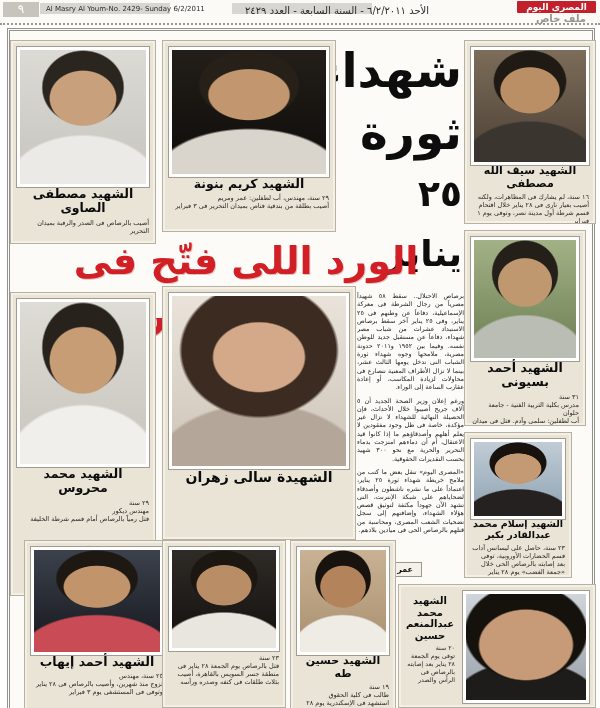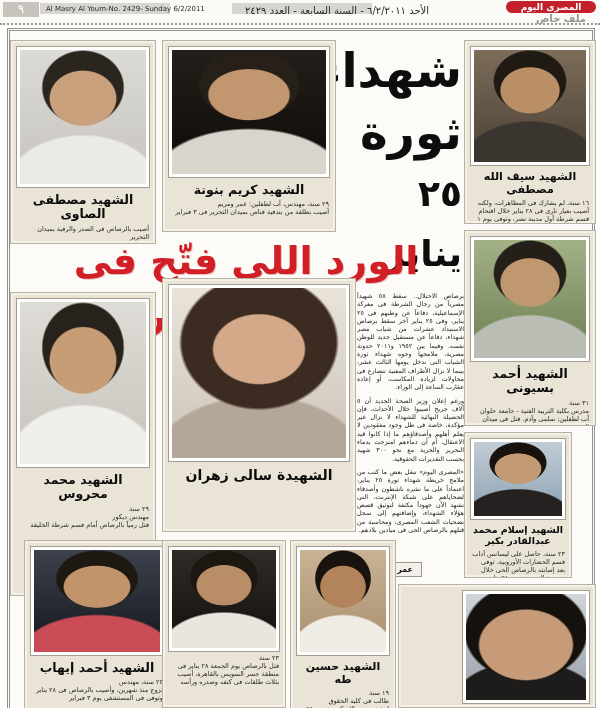--- a/index.html
+++ b/index.html
@@ -7,40 +7,40 @@
         font-family:"DejaVu Sans",sans-serif;}
   
   .hdr{position:absolute;top:0;left:0;width:600px;height:26px;background:#fbfaf7;}
   .band{position:absolute;top:3px;height:11px;background:#d8d6d0;}
   .band.b1{left:40px;width:130px;}
   .band.b2{left:232px;width:140px;}
   .hdr-orn{position:absolute;left:3px;top:2px;width:36px;height:15px;background:#c7c4be;
            color:#fff;font-size:12px;text-align:center;line-height:15px;font-family:"DejaVu Serif",serif;}
   .hdr-left{position:absolute;left:46px;top:5px;font-size:7px;color:#2b2b2b;white-space:nowrap;}
   .hdr-center{position:absolute;left:236px;top:5px;font-size:10px;color:#2b2b2b;direction:rtl;white-space:nowrap;margin-left:9px;}
-  .logo{position:absolute;right:4px;top:1px;width:90px;height:12px;color:#fff;font-weight:bold;
-        font-size:9px;text-align:center;line-height:12px;direction:rtl;border-radius:6px;}
+  .logo{position:absolute;right:4px;top:1px;width:79px;height:12px;color:#fff;font-weight:bold;
+        font-size:9px;text-align:center;line-height:12px;direction:rtl;border-radius:1px;}
   .logo-sub{position:absolute;right:14px;top:13px;font-size:10px;font-weight:bold;color:#96948f;direction:rtl;}
   .hdr-rule{position:absolute;top:23px;left:0;width:600px;border-top:2px dotted #9a9892;}
   
   .frame{position:absolute;left:7px;top:28px;width:588px;height:680px;border:3px double #92918c;
          border-bottom:none;background:#fcfbf8;box-sizing:border-box;}
   
   .bh{position:absolute;left:336px;top:40px;width:126px;height:192px;direction:rtl;text-align:right;
       color:#0d0d0d;font-weight:bold;}
   .bh span{display:block;font-size:47px;line-height:62px;letter-spacing:-1px;}
   .bh span:nth-child(3){font-size:36px;line-height:60px;}
   .rh{position:absolute;left:30px;top:234px;width:432px;height:56px;direction:rtl;text-align:center;
       font-weight:bold;font-size:38px;line-height:54px;letter-spacing:-1px;
       text-shadow:1px 1px 0 rgba(160,20,20,.25);}
   
   .card{position:absolute;background:#eae4d6;border:1px solid #b7b1a2;box-shadow:inset 0 0 0 2px #f4f0e6;
         padding:6px;box-sizing:border-box;overflow:hidden;}
   .photo{width:100%;border:3px solid #ffffff;outline:1px solid #a19b90;box-sizing:border-box;}
-  .mname{font-weight:bold;font-size:12.5px;text-align:center;margin-top:6px;direction:rtl;color:#0b0b0b;
+  .mname{font-weight:bold;font-size:12.5px;text-align:center;direction:rtl;color:#0b0b0b;
          line-height:1.15;}
   .mcap{font-size:6.5px;line-height:8px;text-align:right;color:#2a2a2a;direction:rtl;margin-top:3px;
         white-space:pre-line;}
   .n-sm .mname{font-size:11px;} .n-xs .mname{font-size:9.5px;} .n-lg .mname{font-size:14px;}
   
   .card-split{padding:6px;}
   .split-photo{position:absolute;top:6px;right:6px;width:126px;height:112px;border:3px solid #fff;
                outline:1px solid #a19b90;box-sizing:border-box;}
   .split-text{position:absolute;top:10px;right:140px;left:6px;direction:rtl;text-align:center;}
   .split-text .mname{font-size:10px;margin-top:0;}
@@ -99,26 +99,26 @@
   </div>
 
   <div class="card" style="left:10px;top:292px;width:146px;height:304px;">
     <div class="photo" style="height: 168px; background: radial-gradient(27% 21% at 50% 36%, rgb(199, 157, 118) 0px, rgb(199, 157, 118) 96%, rgba(0, 0, 0, 0) 100%), radial-gradient(33% 28% at 50% 28%, rgb(39, 34, 27) 0px, rgb(39, 34, 27) 96%, rgba(0, 0, 0, 0) 100%), radial-gradient(62% 40% at 50% 103%, rgb(240, 239, 236) 0px, rgb(240, 239, 236) 96%, rgba(0, 0, 0, 0) 100%), linear-gradient(rgb(222, 220, 214), rgb(199, 196, 188));"></div>
     <div class="mname">الشهيد محمد محروس</div>
     <div class="mcap">٢٩ سنة
 مهندس ديكور
 قتل رمياً بالرصاص أمام قسم شرطة الخليفة</div>
   </div>
 
-  <div class="card n-lg" style="left:162px;top:278px;width:194px;height:254px;">
+  <div class="card n-lg" style="left:162px;top:286px;width:194px;height:254px;">
     <div class="photo" style="height: 176px; background: radial-gradient(27% 21% at 50% 36%, rgb(212, 169, 138) 0px, rgb(212, 169, 138) 96%, rgba(0, 0, 0, 0) 100%), radial-gradient(46% 40% at 50% 32%, rgb(60, 43, 33) 0px, rgb(60, 43, 33) 96%, rgba(0, 0, 0, 0) 100%), radial-gradient(62% 40% at 50% 103%, rgb(180, 166, 153) 0px, rgb(180, 166, 153) 96%, rgba(0, 0, 0, 0) 100%), linear-gradient(rgb(233, 227, 218), rgb(205, 196, 184));"></div>
     <div class="mname">الشهيدة سالى زهران</div>
   </div>
 
-  <div class="card" style="left:464px;top:230px;width:132px;height:196px;">
+  <div class="card" style="left:464px;top:230px;width:122px;height:196px;">
     <div class="photo" style="height: 124px; background: radial-gradient(27% 21% at 50% 36%, rgb(192, 152, 111) 0px, rgb(192, 152, 111) 96%, rgba(0, 0, 0, 0) 100%), radial-gradient(33% 28% at 50% 28%, rgb(36, 31, 25) 0px, rgb(36, 31, 25) 96%, rgba(0, 0, 0, 0) 100%), radial-gradient(62% 40% at 50% 103%, rgb(185, 189, 179) 0px, rgb(185, 189, 179) 96%, rgba(0, 0, 0, 0) 100%), linear-gradient(rgb(163, 177, 135), rgb(108, 126, 82));"></div>
     <div class="mname">الشهيد أحمد بسيونى</div>
     <div class="mcap">٣١ سنة
 مدرس بكلية التربية الفنية - جامعة حلوان
 أب لطفلين: سلمى وآدم. قتل فى ميدان التحرير</div>
   </div>
 
   <div class="card n-xs" style="left:464px;top:432px;width:108px;height:146px;">
     <div class="photo" style="height: 80px; background: radial-gradient(27% 21% at 50% 36%, rgb(196, 154, 116) 0px, rgb(196, 154, 116) 96%, rgba(0, 0, 0, 0) 100%), radial-gradient(33% 28% at 50% 28%, rgb(23, 18, 14) 0px, rgb(23, 18, 14) 96%, rgba(0, 0, 0, 0) 100%), radial-gradient(62% 40% at 50% 103%, rgb(36, 33, 32) 0px, rgb(36, 33, 32) 96%, rgba(0, 0, 0, 0) 100%), linear-gradient(rgb(193, 204, 213), rgb(141, 161, 178));"></div>
     <div class="mname">الشهيد إسلام محمد عبدالقادر بكير</div>
@@ -150,15 +150,20 @@
   <div class="card n-sm" style="left:290px;top:540px;width:106px;height:192px;">
     <div class="photo" style="height: 108px; background: radial-gradient(27% 21% at 50% 36%, rgb(179, 131, 92) 0px, rgb(179, 131, 92) 96%, rgba(0, 0, 0, 0) 100%), radial-gradient(33% 28% at 50% 28%, rgb(24, 19, 14) 0px, rgb(24, 19, 14) 96%, rgba(0, 0, 0, 0) 100%), radial-gradient(62% 40% at 50% 103%, rgb(239, 236, 229) 0px, rgb(239, 236, 229) 96%, rgba(0, 0, 0, 0) 100%), linear-gradient(rgb(201, 178, 148), rgb(167, 142, 109));"></div>
     <div class="mname">الشهيد حسين طه</div>
     <div class="mcap">١٩ سنة
 طالب فى كلية الحقوق
 استشهد فى الإسكندرية يوم ٢٨ يناير</div>
   </div>
 
   <div class="card card-split" style="left:398px;top:584px;width:198px;height:124px;">
     <div class="split-photo" style="background: radial-gradient(40% 34% at 50% 48%, rgb(199, 155, 120) 0px, rgb(199, 155, 120) 96%, rgba(0, 0, 0, 0) 100%), radial-gradient(52% 46% at 50% 36%, rgb(21, 17, 13) 0px, rgb(21, 17, 13) 96%, rgba(0, 0, 0, 0) 100%), radial-gradient(62% 40% at 50% 103%, rgb(30, 28, 27) 0px, rgb(30, 28, 27) 96%, rgba(0, 0, 0, 0) 100%), linear-gradient(rgb(208, 213, 218), rgb(152, 159, 168));"></div>
+    <div class="split-text">
+      <div class="mname">الشهيد محمد عبدالمنعم حسين</div>
+      <div class="mcap">٢٠ سنة
+توفى يوم الجمعة ٢٨ يناير بعد إصابته بالرصاص فى الرأس والصدر</div>
+    </div>
   </div>
 
 </div>
 
 </body></html>

